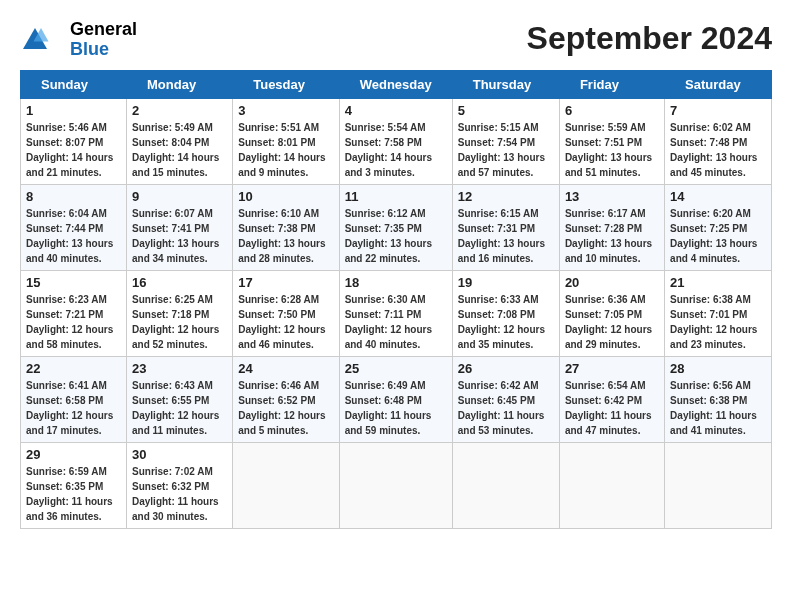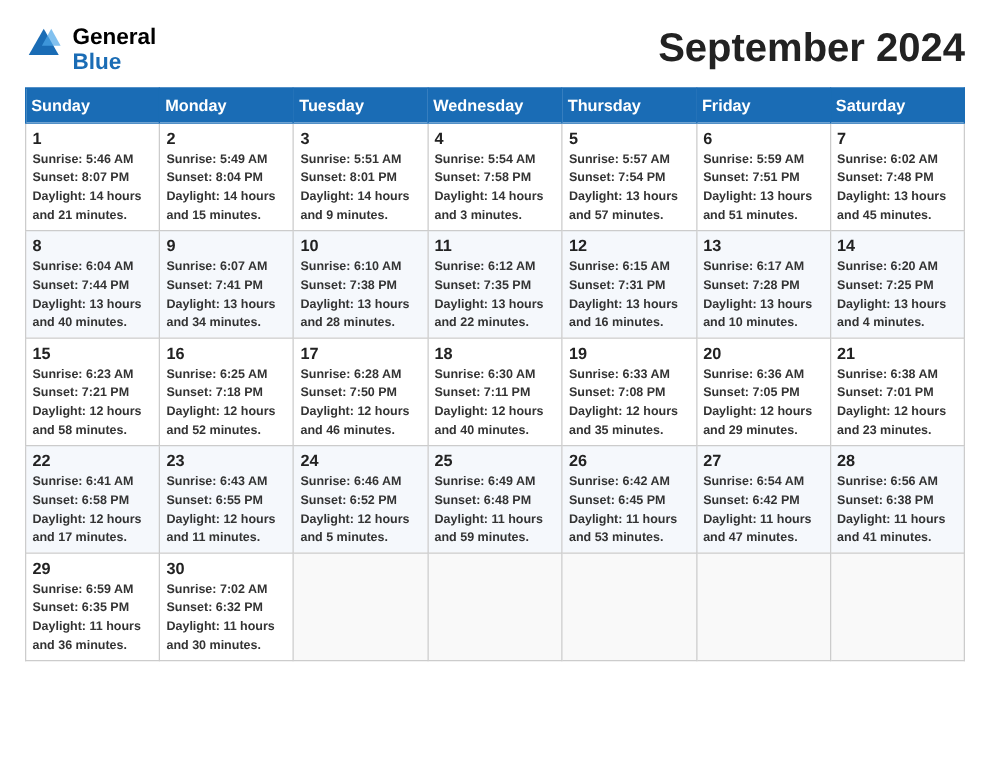--- a/index.html
+++ b/index.html
@@ -11,21 +11,22 @@
       padding: 20px;
     }
     .header {
       display: flex;
       justify-content: space-between;
       align-items: flex-start;
       margin-bottom: 10px;
     }
     .logo {
       display: flex;
-      gap: 8px;
+      align-items: center;
+      gap: 20px;
     }
     .logo-text {
       font-size: 18px;
       font-weight: bold;
       line-height: 1.1;
     }
     .logo-text .general { display: block; }
     .logo-text .blue { display: block; color: #1a6cb5; }
     .logo-icon {
       width: 30px;
@@ -43,21 +44,21 @@
       margin-top: 2px;
     }
     .calendar {
       width: 100%;
       border-collapse: collapse;
       font-size: 10.5px;
     }
     .calendar th {
       background: #1a6cb5;
       color: #fff;
-      padding: 6px 4px;
+      padding: 6px 20px;
       text-align: left;
       font-size: 13px;
       font-weight: bold;
       border: 1px solid #1a6cb5;
       margin-left: 18px;
     }
     .calendar td {
       border: 1px solid #ccc;
       vertical-align: top;
       padding: 4px 5px;
@@ -128,21 +129,21 @@
         <td>
           <div class="day-num">3</div>
           <div class="day-info"><span>Sunrise: 5:51 AM</span><br><span>Sunset: 8:01 PM</span><br><span>Daylight: 14 hours</span><br><span>and 9 minutes.</span></div>
         </td>
         <td>
           <div class="day-num">4</div>
           <div class="day-info"><span>Sunrise: 5:54 AM</span><br><span>Sunset: 7:58 PM</span><br><span>Daylight: 14 hours</span><br><span>and 3 minutes.</span></div>
         </td>
         <td>
           <div class="day-num">5</div>
-          <div class="day-info"><span>Sunrise: 5:57 AM</span><br><span>Sunset: 7:54 PM</span><br><span>Daylight: 13 hours</span><br><span>and 57 minutes.</span></div>
+          <div class="day-info"><span>Sunrise: 5:15 AM</span><br><span>Sunset: 7:54 PM</span><br><span>Daylight: 13 hours</span><br><span>and 57 minutes.</span></div>
         </td>
         <td>
           <div class="day-num">6</div>
           <div class="day-info"><span>Sunrise: 5:59 AM</span><br><span>Sunset: 7:51 PM</span><br><span>Daylight: 13 hours</span><br><span>and 51 minutes.</span></div>
         </td>
         <td>
           <div class="day-num">7</div>
           <div class="day-info"><span>Sunrise: 6:02 AM</span><br><span>Sunset: 7:48 PM</span><br><span>Daylight: 13 hours</span><br><span>and 45 minutes.</span></div>
         </td>
       </tr>

